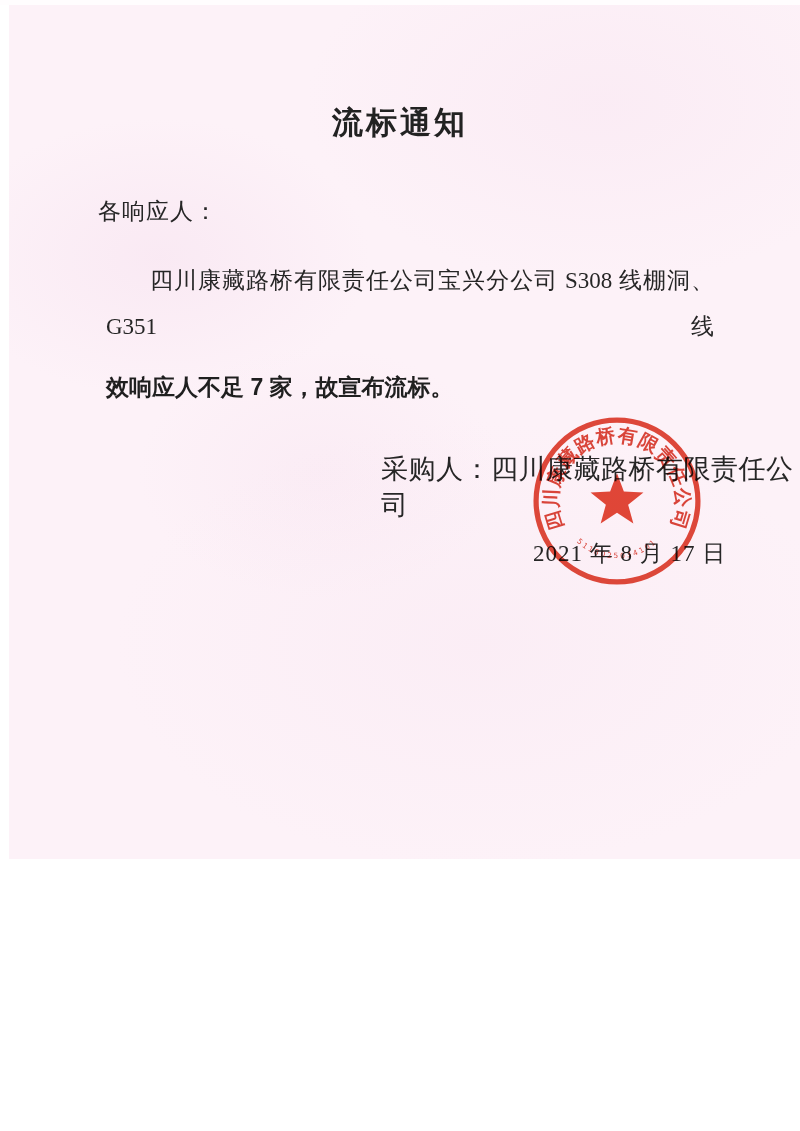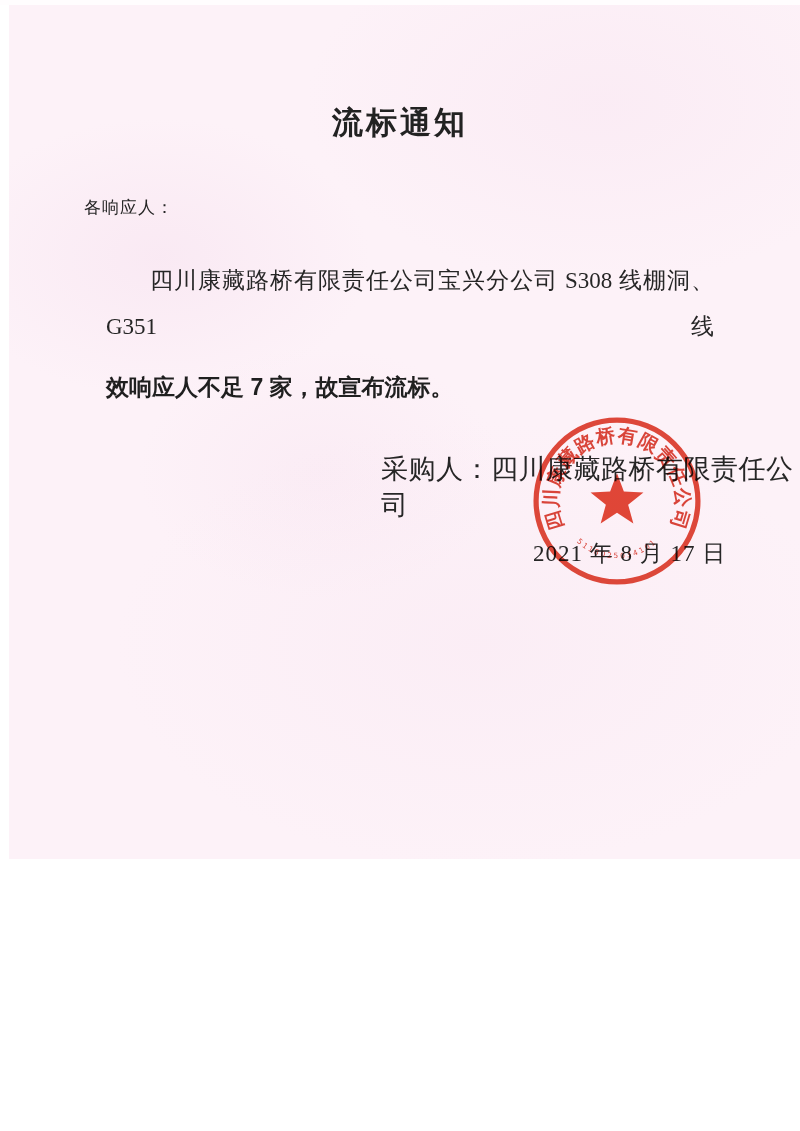--- a/index.html
+++ b/index.html
@@ -21,22 +21,22 @@
   .page::before{content:"";position:absolute;left:0;top:0;bottom:0;width:9px;background:#ffffff;}
   .page::after{content:"";position:absolute;left:0;top:0;right:0;height:5px;background:#fffdfe;}
 
   .title{
     position:absolute;top:102px;left:0;width:100%;
     margin:0;text-align:center;
     font-size:31px;font-weight:700;letter-spacing:3px;
     color:#222;
   }
   .salutation{
-    position:absolute;top:196px;left:84px;margin:0;
-    font-size:17px;letter-spacing:1px;
+    position:absolute;top:196px;left:98px;margin:0;
+    font-size:23px;letter-spacing:1px;
   }
   .body-text{
     position:absolute;top:242px;left:90px;width:640px;
     font-size:23px;line-height:45.5px;
   }
   .body-text p{margin:16px;}
   .line-justify{text-align:justify;text-align-last:justify;}
   .line-indent{text-indent:44px;}
   .seg-bold{
     font-family:"Liberation Sans","DejaVu Sans",sans-serif;

